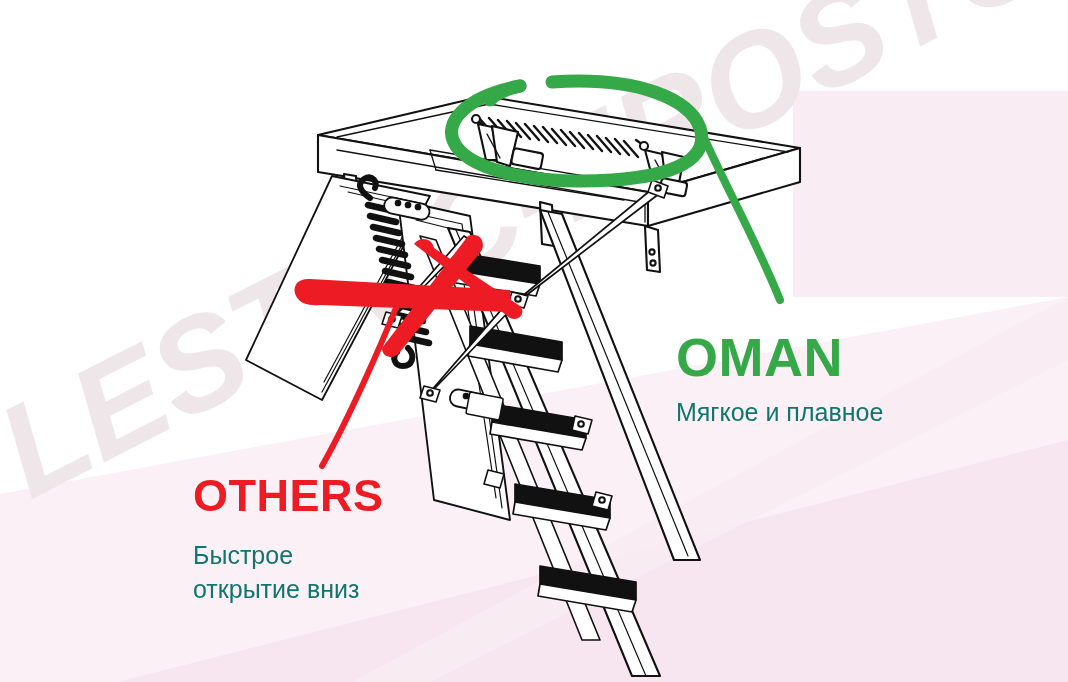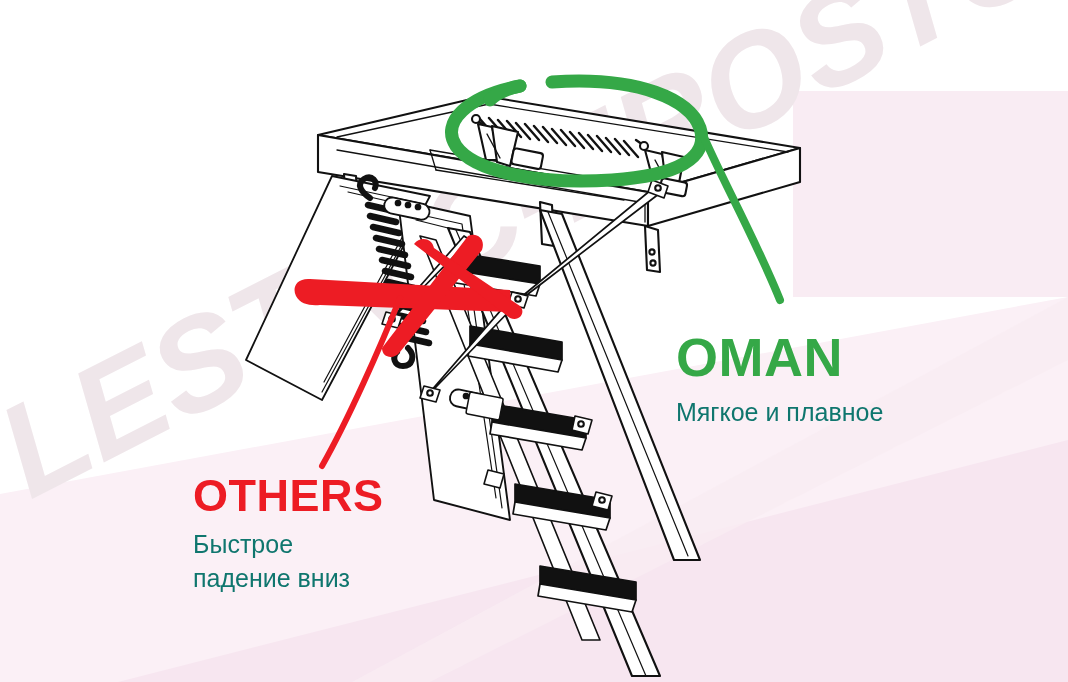--- a/index.html
+++ b/index.html
@@ -42,21 +42,21 @@
     margin-top:12px;
   }
 
   #others-callout{left:193px;top:473px;}
   #others-callout .head{
     font-size:45px;
     color:#ed1c24;
   }
   #others-callout .sub{
     font-size:25px;
-    margin-top:10px;
+    margin-top:21px;
   }
   .sub-line{display:block;}
 </style>
 </head>
 <body>
 
 <div id="stage">
 
   <svg class="svg-layer" width="1068" height="682" viewBox="0 0 1068 682">
 
@@ -224,17 +224,17 @@
     <div class="head">OMAN</div>
     <div class="sub">
       <span class="sub-line">Мягкое и плавное</span>
     </div>
   </div>
 
   <div class="callout" id="others-callout">
     <div class="head">OTHERS</div>
     <div class="sub">
       <span class="sub-line">Быстрое</span>
-      <span class="sub-line">падение вниз</span>
+      <span class="sub-line">открытие вниз</span>
     </div>
   </div>
 
 </div>
 
 </body></html>

